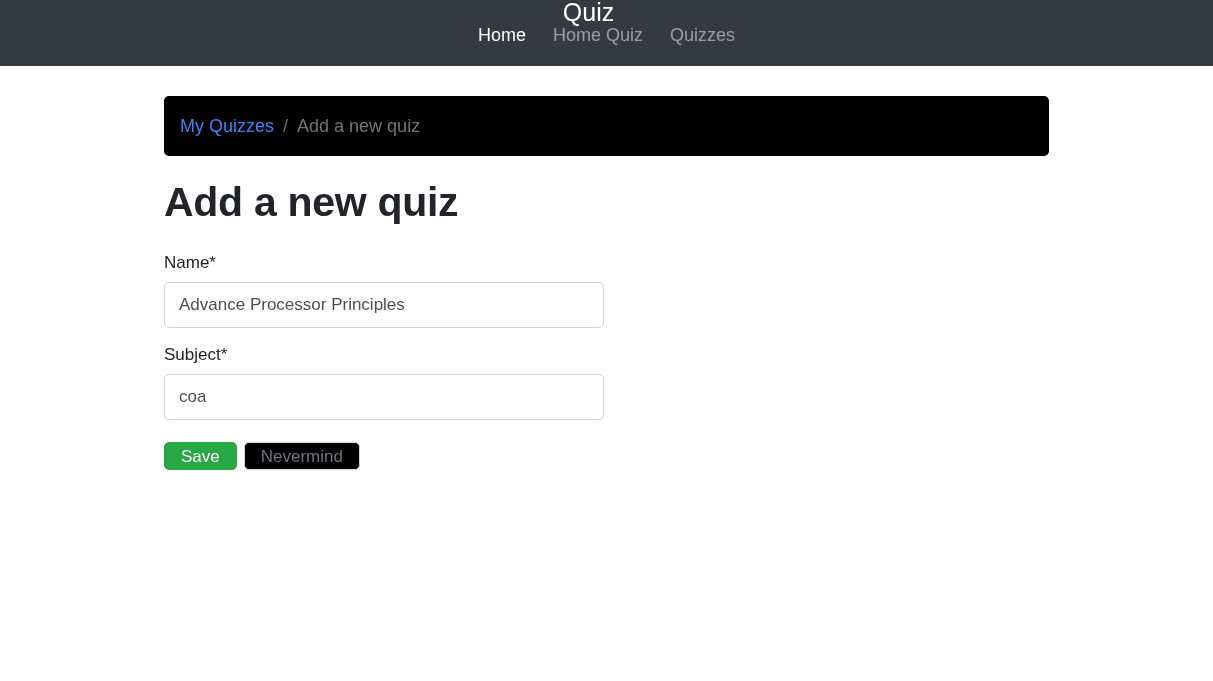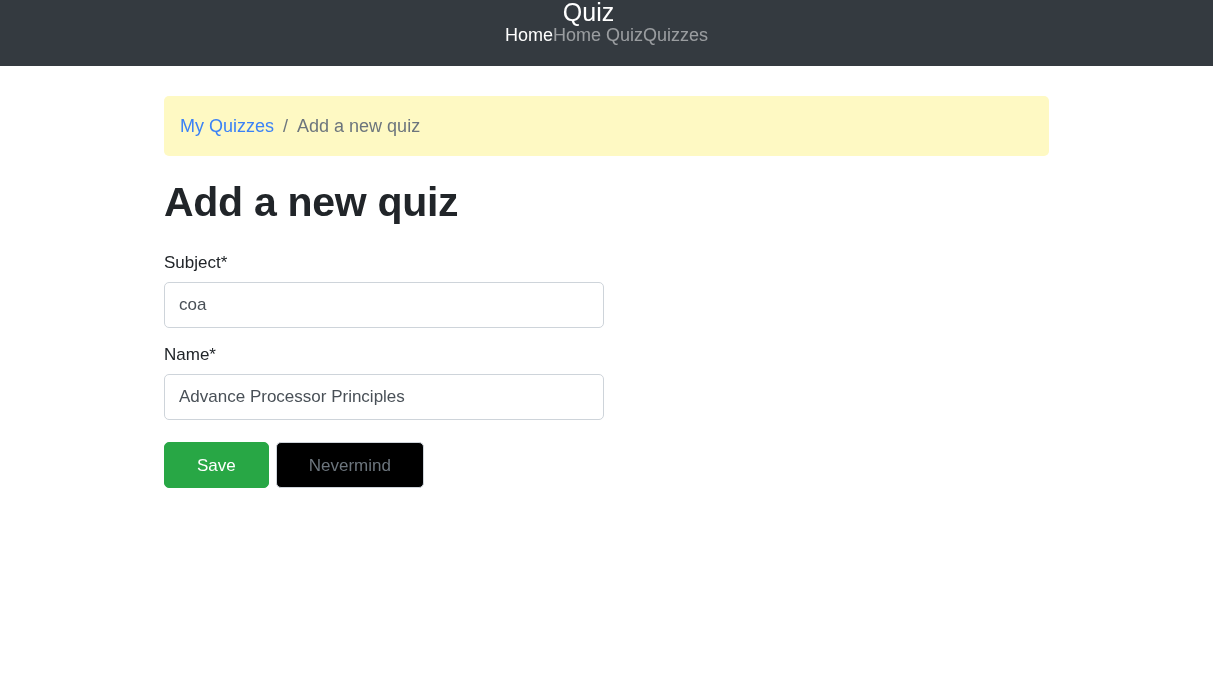--- a/index.html
+++ b/index.html
@@ -27,20 +27,21 @@
     font-size: 25px;
     line-height: 1;
     margin-right: 36px;
     text-decoration: none;
     white-space: nowrap;
     cursor: pointer;
   }
   .nav-links {
     display: flex;
     align-items: center;
+    gap: 27px;
   }
   .nav-link {
     font-size: 18px;
     text-decoration: none;
     white-space: nowrap;
     cursor: pointer;
   }
   .nav-link.active { color: #ffffff; }
   .nav-link.muted  { color: rgba(255,255,255,0.5); }
 
@@ -49,21 +50,21 @@
     padding-top: 30px;
   }
   .container {
     width: 915px;
     margin: 0 auto;
     padding: 0 15px;
   }
 
   
   .breadcrumb {
-    background: #fef9c3;
+    background: #000000;
     border-radius: 5px;
     padding: 0 16px;
     height: 60px;
     display: flex;
     align-items: center;
     font-size: 18px;
   }
   .breadcrumb-link {
     color: #3b82f6;
     text-decoration: none;
@@ -114,22 +115,22 @@
   .btn-row {
     display: flex;
     align-items: center;
     gap: 7px;
     margin-top: 22px;
   }
   .btn {
     font-family: "Liberation Sans", sans-serif;
     font-size: 17px;
     line-height: 1;
-    padding: 0 32px;
-    height: 46px;
+    padding: 0 16px;
+    height: 28px;
     border-radius: 5px;
     cursor: pointer;
     display: inline-flex;
     align-items: center;
     justify-content: center;
   }
   .btn-save {
     background: #28a745;
     border: 1px solid #28a745;
     color: #ffffff;
@@ -159,27 +160,27 @@
       <a class="breadcrumb-link">My Quizzes</a>
       <span class="breadcrumb-sep">/</span>
       <span class="breadcrumb-current">Add a new quiz</span>
     </nav>
 
     <h1 class="page-title">Add a new quiz</h1>
 
     <form class="form">
 
       <div class="form-group">
-        <label class="form-label">Subject*</label>
-        <input class="form-control" type="text" value="coa" style="">
+        <label class="form-label">Name*</label>
+        <input class="form-control" type="text" value="Advance Processor Principles" style="">
       </div>
 
       <div class="form-group">
-        <label class="form-label">Name*</label>
-        <input class="form-control" type="text" value="Advance Processor Principles" style="">
+        <label class="form-label">Subject*</label>
+        <input class="form-control" type="text" value="coa" style="">
       </div>
 
       <div class="btn-row">
         <button type="button" class="btn btn-save">Save</button>
         <button type="button" class="btn btn-nevermind">Nevermind</button>
       </div>
 
     </form>
   </div>
 </div>

